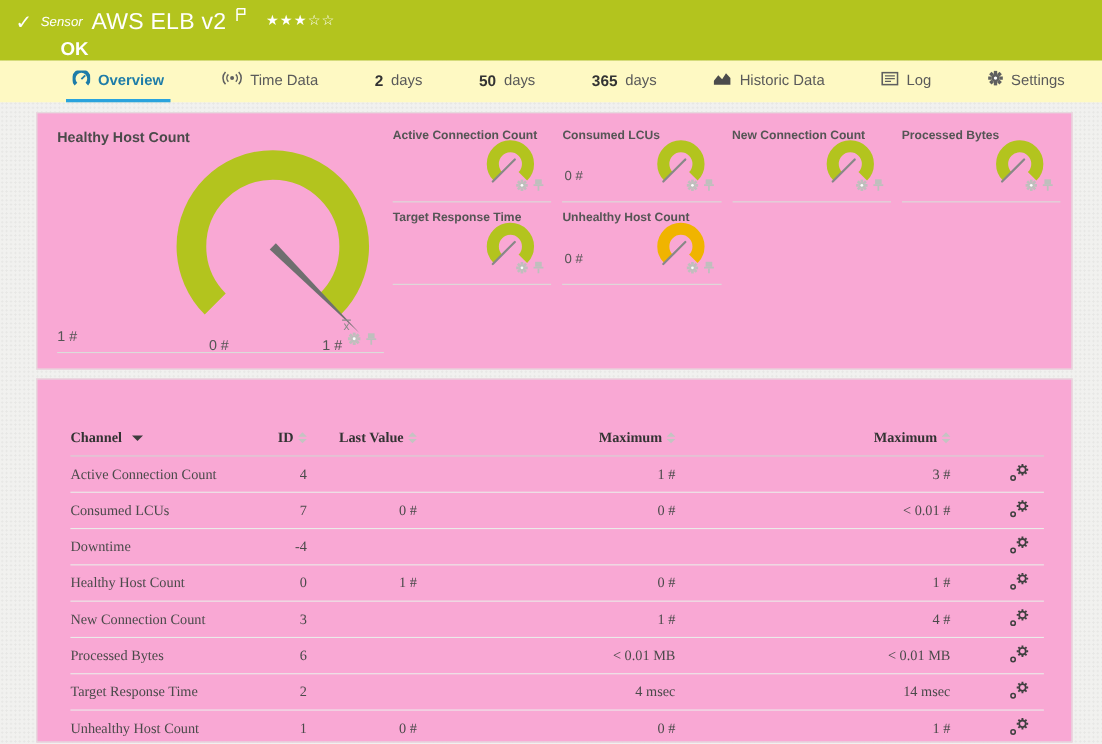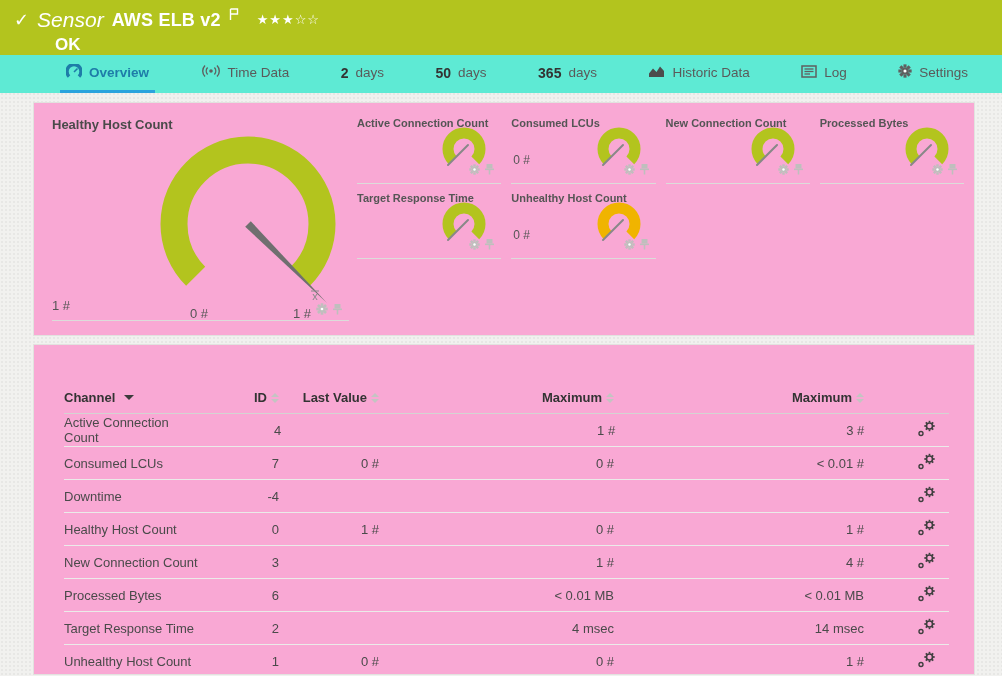--- a/index.html
+++ b/index.html
@@ -10,44 +10,44 @@
     background-image: radial-gradient(rgba(0,0,0,0.045) 1px, transparent 1px);
     background-size: 4px 4px;
     color:#3c3c3c;
   }
   
   .hdr {
     height:55px; padding:8px 14px 0 14px; color:#fff; position:relative;
   }
   .hdr-line1 { display:flex; align-items:center; gap:8px; }
   .hdr-check { font-size:18px; font-weight:bold; line-height:1; }
-  .hdr-kind { font-style:italic; font-size:21px; font-weight:300; }
-  .hdr-title { font-size:18px; font-weight:bold; letter-spacing:.2px; }
+  .hdr-kind { font-style:italic; font-size:12px; font-weight:300; }
+  .hdr-title { font-size:21px; font-weight:normal; letter-spacing:.2px; }
   .hdr-flag { margin-top:-8px; }
   .hdr-stars { font-size:13px; letter-spacing:1px; margin-left:10px; margin-top:-2px; cursor:pointer; }
   .hdr-status { font-size:17px; font-weight:bold; margin:3px 0 0 41px; }
   
   .tabbar {
-    background:#5eead4; height:38px; display:flex; align-items:stretch;
+    background:#fef9c3; height:38px; display:flex; align-items:stretch;
     justify-content:space-between; padding:0 28px 0 60px;
   }
   .tab {
     display:flex; align-items:center; gap:7px; font-size:13.5px; color:#5a5a5a;
     padding:0 6px; cursor:pointer; border-bottom:3px solid transparent; white-space:nowrap;
   }
   .tab .num { font-weight:bold; color:#333; font-size:14px; }
   .tab.active { color:#1e7ca8; font-weight:bold; border-bottom-color:#2aa3dd; }
   .tab svg { flex:0 0 auto; }
   
   .card {
     background:#f9a8d4; border:1px solid #e2e2df; margin:0 27px 0 33px;
     position:relative;
   }
   .card.gauges { margin-top:9px; height:234px; padding:8px 10px; display:flex; }
-  .card.table-card { margin-top:8px; height:331px; padding:45px 25px 0 30px; }
+  .card.table-card { margin-top:8px; height:331px; padding:45px 25px 0 30px;font-family:Liberation Serif, serif; }
   
   .big-cell { width:305px; position:relative; padding:6px 0 0 8px; }
   .big-title { font-size:13px; font-weight:bold; color:#4a4a4a; }
   .big-value { position:absolute; left:8px; bottom:14px; font-size:13px; color:#555; }
   .cell-icons { position:absolute; right:6px; bottom:8px; display:flex; gap:4px; cursor:pointer; }
   .big-cell .rule { position:absolute; left:8px; right:0; bottom:6px; border-bottom:1px solid #dcdcda; }
   
   .small-grid {
     flex:1; display:grid; grid-template-columns:repeat(4,1fr);
     grid-auto-rows:73px; column-gap:10px; row-gap:2px; margin-left:8px; align-content:start;

